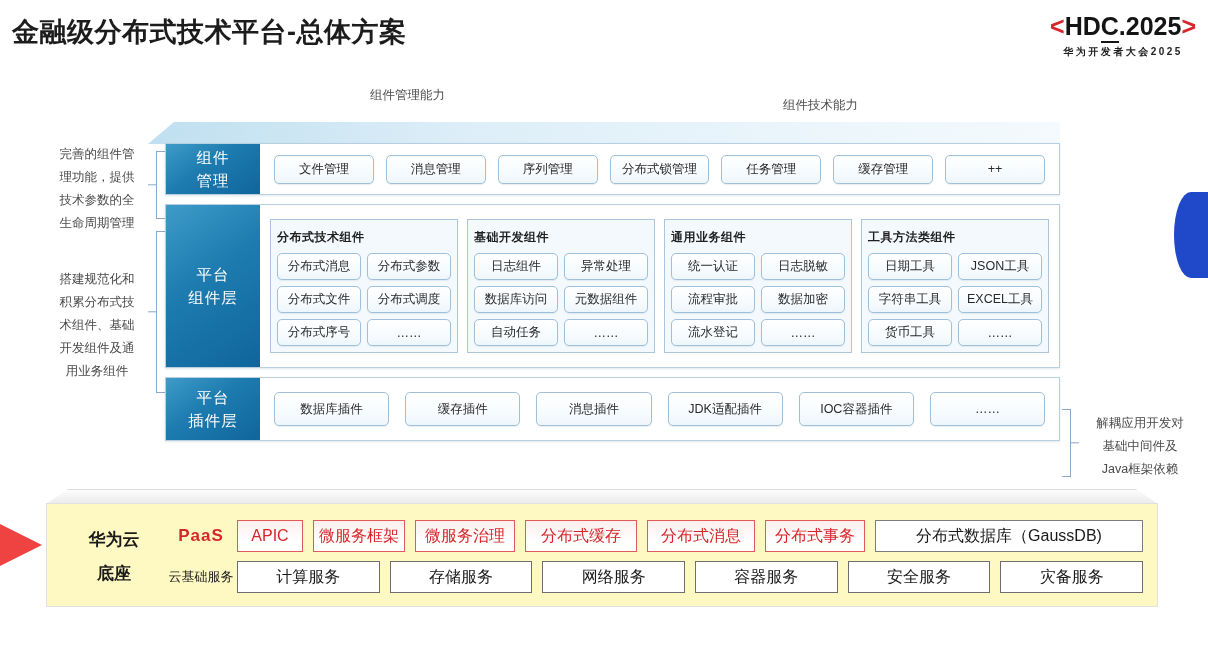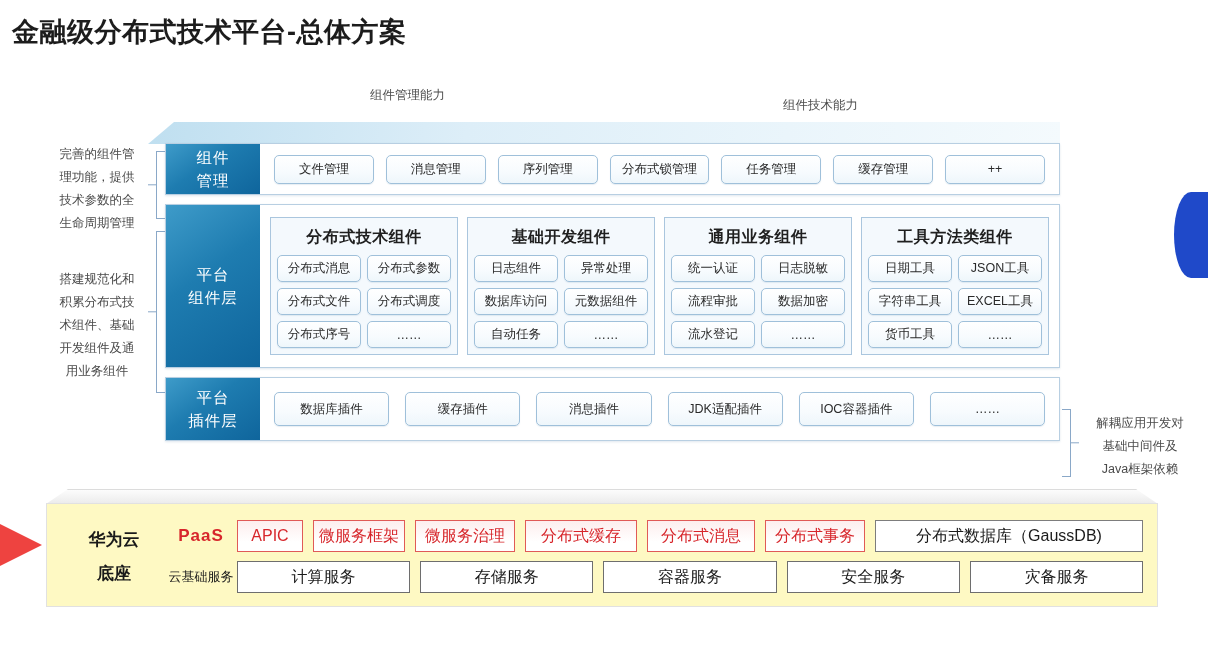--- a/index.html
+++ b/index.html
@@ -107,21 +107,21 @@
   .cm-row{ display:flex; gap:12px; padding:0 14px; width:100%; }
   .cm-row .chip{ flex:1; height:29px; }
 
   
   .pcl-body{ padding:9px 10px; gap:9px; }
   .group{
     flex:1; border:1px solid #aac6de; background:#f4f9fd;
     padding:5px 6px 6px 6px; display:flex; flex-direction:column;
   }
   .group-title{
-    text-align:center; font-size:16px; font-weight:bold; color:#1f1f1f;
+    text-align:left; font-size:12px; font-weight:bold; color:#1f1f1f;
     padding:4px 0 7px 0; letter-spacing:.5px;
   }
   .group-grid{ display:grid; grid-template-columns:1fr 1fr; gap:6px; }
   .group-grid .chip{ height:27px; }
 
   
   .pl-row{ display:flex; gap:16px; padding:0 14px; width:100%; }
   .pl-row .chip{ flex:1; height:34px; }
 
   
@@ -157,20 +157,26 @@
   .pill-gray{ border:1.4px solid #7d7d7d; color:#1a1a1a; background:#ffffff; }
   .pill-white{ border:1.2px solid #6e6e6e; color:#1a1a1a; background:#ffffff; flex:1; }
 </style>
 </head>
 <body>
 
 <div id="root">
 
   <div class="page-title">金融级分布式技术平台-总体方案</div>
 
+  <div class="hdc-logo">
+    <div class="hdc-main">
+      <span class="hdc-bracket">&lt;</span><span>HD</span><span class="hdc-underline">C</span><span>.2025</span><span class="hdc-bracket">&gt;</span>
+    </div>
+    <div class="hdc-sub">华为开发者大会2025</div>
+  </div>
 
   <div class="red-wedge"></div>
   <div class="blue-blob"></div>
 
   <div class="arrow-label" style="left:370px; top:87px;">组件管理能力</div>
   <div class="up-arrow" style="left:396px; top:122px;">
     <svg width="46" height="48" viewBox="0 0 46 48">
       <defs>
           <linearGradient id="ag1" x1="0" y1="0" x2="0" y2="1">
         <stab></stab>
@@ -338,20 +344,21 @@
           <div class="pill pill-red" style="flex:0 0 100px;">分布式事务</div>
           <div class="pill pill-gray" style="flex:1;">分布式数据库（GaussDB)</div>
         </div>
       </div>
 
       <div class="base-row">
         <div class="base-rowlabel rowlabel-cloud">云基础服务</div>
         <div class="base-items">
           <div class="pill pill-white">计算服务</div>
           <div class="pill pill-white">存储服务</div>
+          <div class="pill pill-white">网络服务</div>
           <div class="pill pill-white">容器服务</div>
           <div class="pill pill-white">安全服务</div>
           <div class="pill pill-white">灾备服务</div>
         </div>
       </div>
 
     </div>
   </div>
 
 </div>

